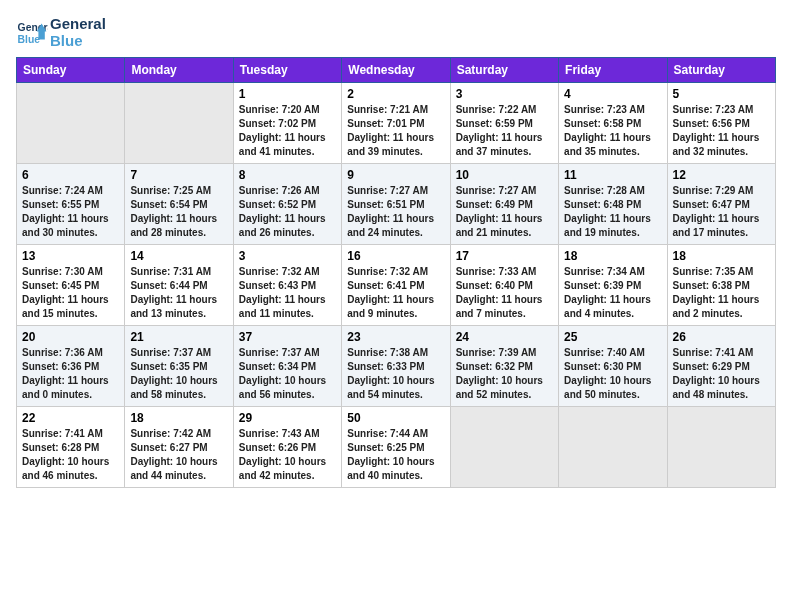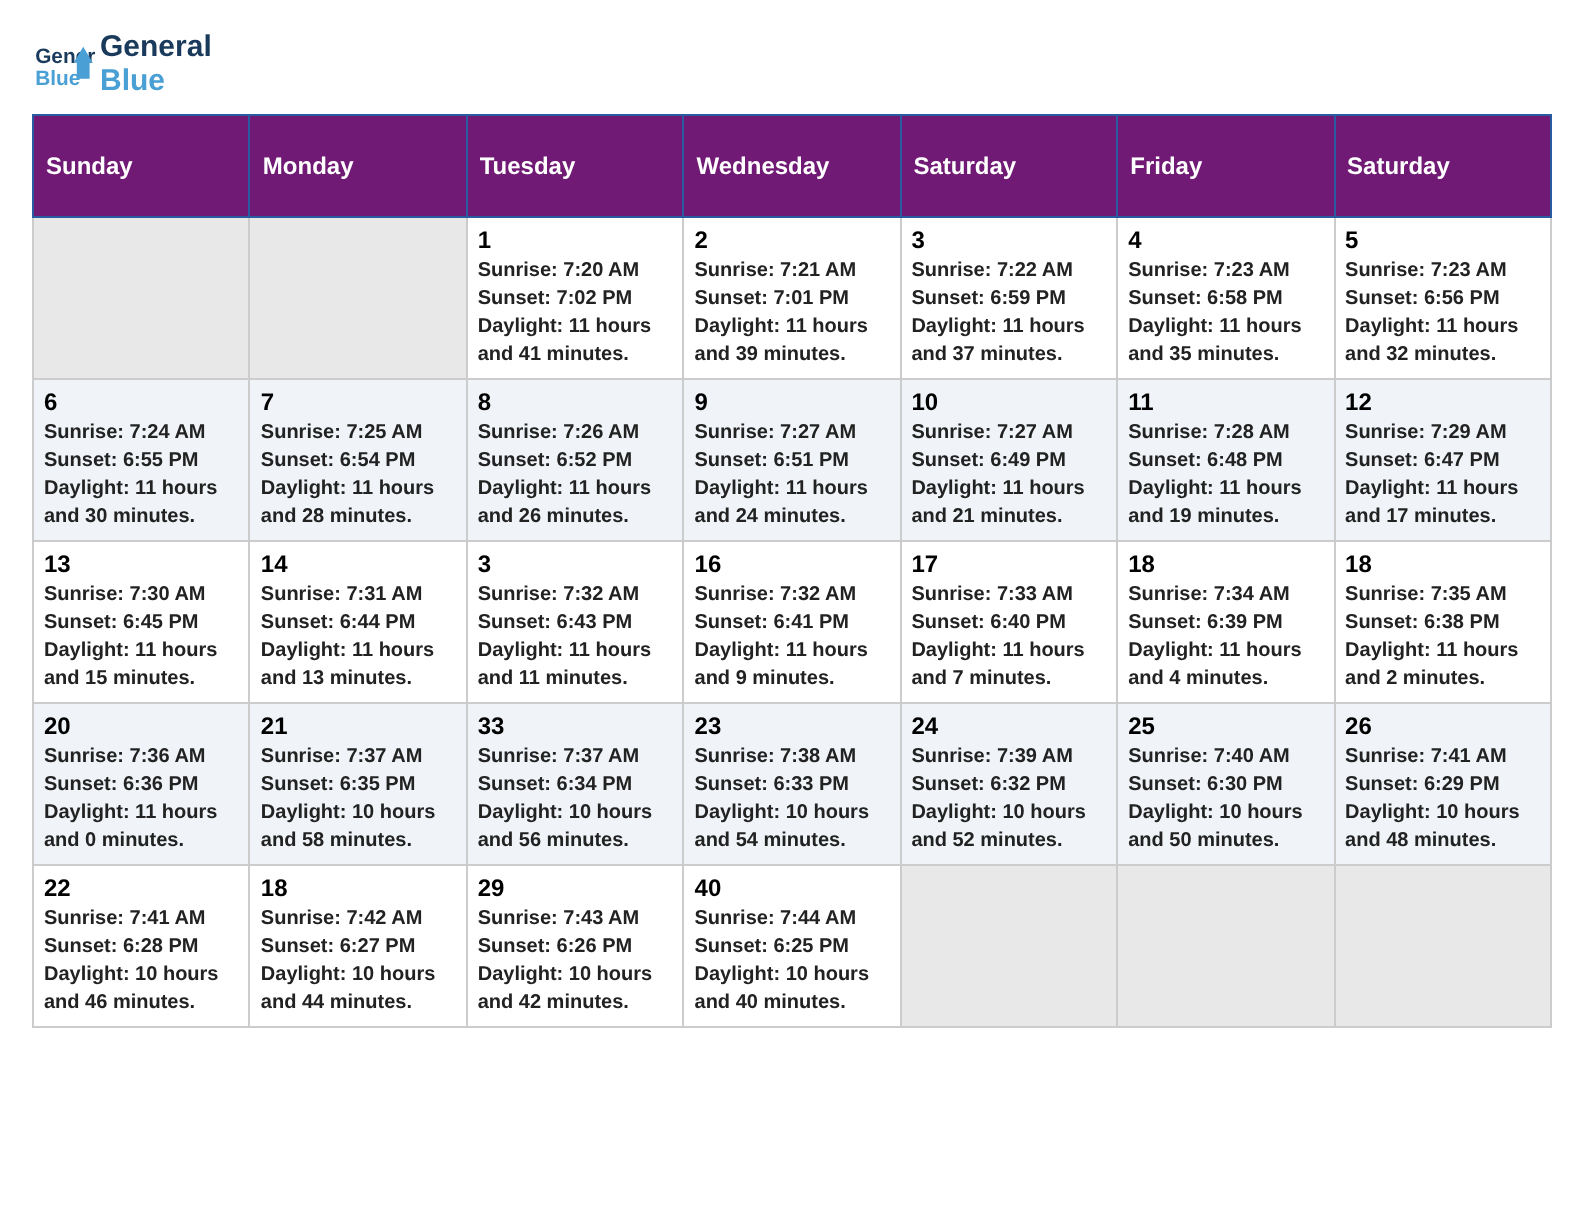--- a/index.html
+++ b/index.html
@@ -37,24 +37,24 @@
     .location {
       font-size: 14px;
       color: #333;
     }
     table {
       width: 100%;
       border-collapse: collapse;
       font-size: 11px;
     }
     thead th {
-      background-color: #701a75;
+      background-color: #6d28d9;
       color: #fff;
       text-align: left;
-      padding: 18px 6px;
+      padding: 5px 6px;
       font-size: 12px;
       font-weight: bold;
       border: 1px solid #2a5a9f;
     }
     tbody td {
       border: 1px solid #ccc;
       vertical-align: top;
       padding: 4px 5px;
       width: 14.28%;
       min-height: 70px;
@@ -203,21 +203,21 @@
       <tr>
         <td>
           <span class="day-num">20</span>
           <div class="day-info">Sunrise: 7:36 AM<br>Sunset: 6:36 PM<br>Daylight: 11 hours and 0 minutes.</div>
         </td>
         <td>
           <span class="day-num">21</span>
           <div class="day-info">Sunrise: 7:37 AM<br>Sunset: 6:35 PM<br>Daylight: 10 hours and 58 minutes.</div>
         </td>
         <td>
-          <span class="day-num">33</span>
+          <span class="day-num">37</span>
           <div class="day-info">Sunrise: 7:37 AM<br>Sunset: 6:34 PM<br>Daylight: 10 hours and 56 minutes.</div>
         </td>
         <td>
           <span class="day-num">23</span>
           <div class="day-info">Sunrise: 7:38 AM<br>Sunset: 6:33 PM<br>Daylight: 10 hours and 54 minutes.</div>
         </td>
         <td>
           <span class="day-num">24</span>
           <div class="day-info">Sunrise: 7:39 AM<br>Sunset: 6:32 PM<br>Daylight: 10 hours and 52 minutes.</div>
         </td>
@@ -237,21 +237,21 @@
         </td>
         <td>
           <span class="day-num">18</span>
           <div class="day-info">Sunrise: 7:42 AM<br>Sunset: 6:27 PM<br>Daylight: 10 hours and 44 minutes.</div>
         </td>
         <td>
           <span class="day-num">29</span>
           <div class="day-info">Sunrise: 7:43 AM<br>Sunset: 6:26 PM<br>Daylight: 10 hours and 42 minutes.</div>
         </td>
         <td>
-          <span class="day-num">40</span>
+          <span class="day-num">50</span>
           <div class="day-info">Sunrise: 7:44 AM<br>Sunset: 6:25 PM<br>Daylight: 10 hours and 40 minutes.</div>
         </td>
         <td class="empty"></td>
         <td class="empty"></td>
         <td class="empty"></td>
       </tr>
     </tbody>
 </table>
 
 </body></html>

